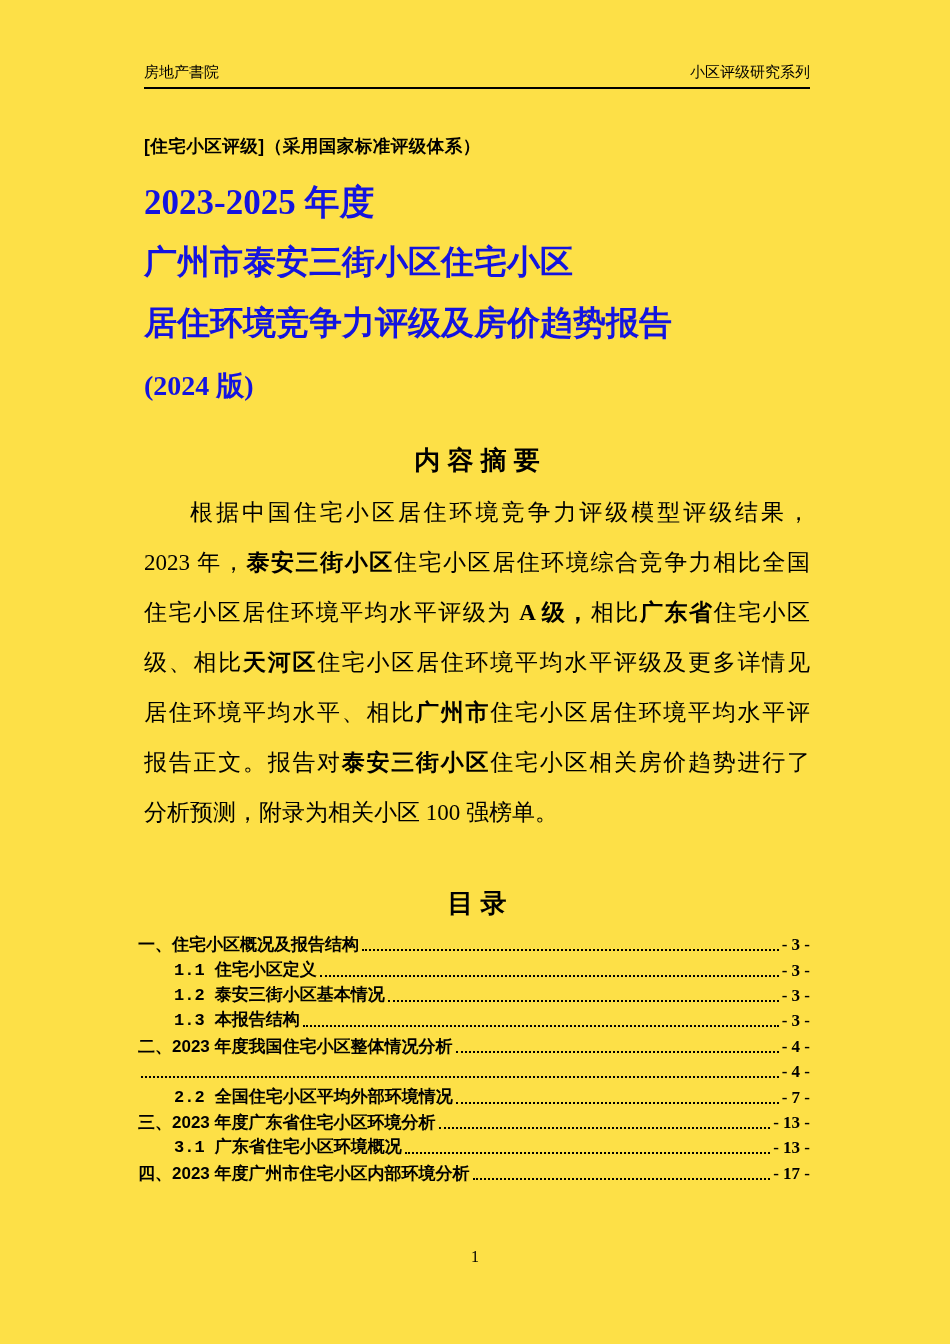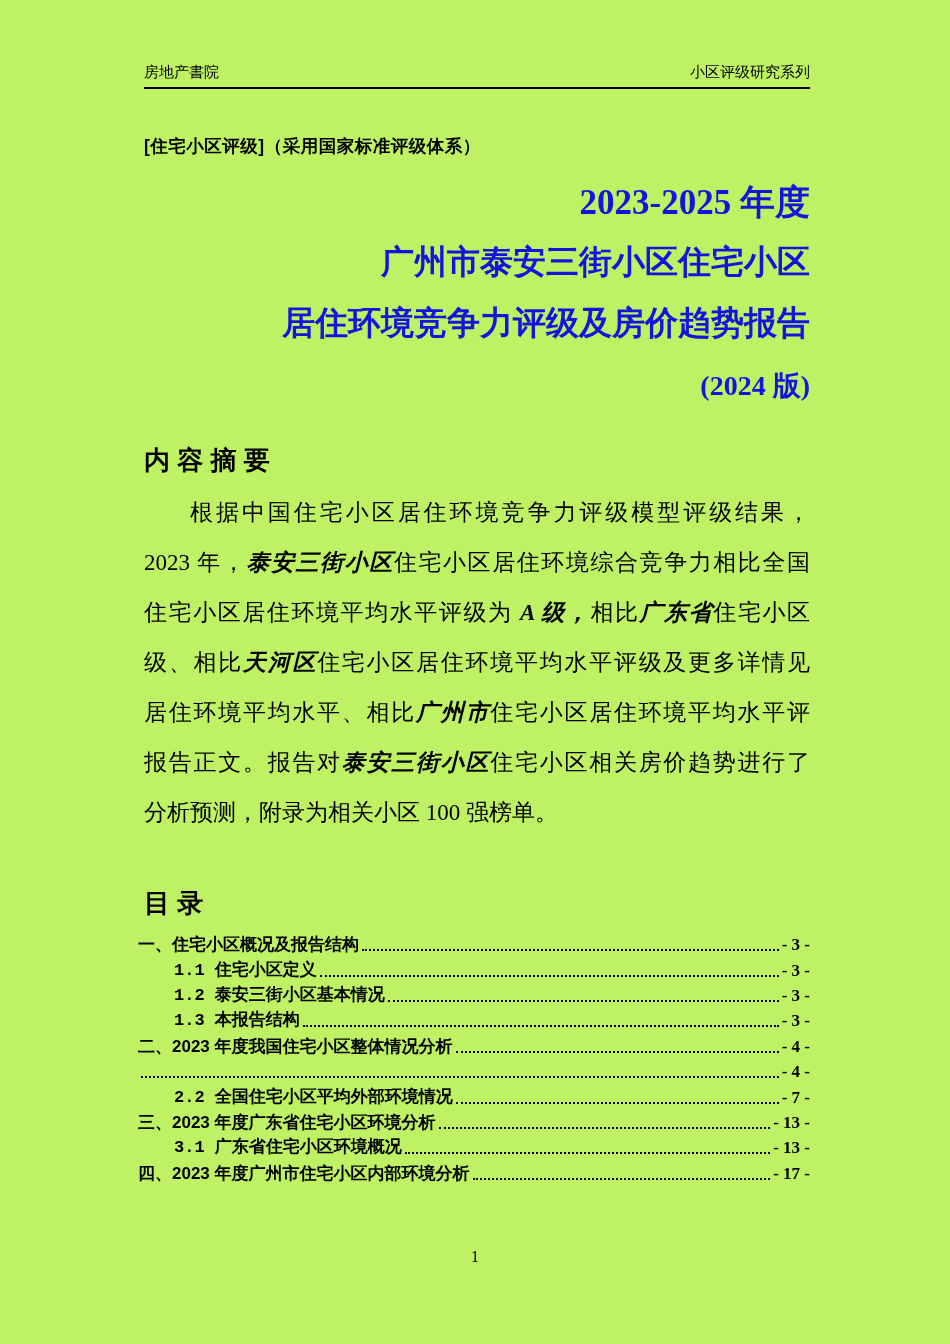--- a/index.html
+++ b/index.html
@@ -1,53 +1,53 @@
 <!DOCTYPE html>
 <html><head>
 <meta charset="utf-8">
 <style>
   html, body { margin: 0; padding: 0; background: #ffffff; }
   .page {
     position: relative;
     width: 950px;
     height: 1344px;
     margin: 0 auto;
-    background: #bef264;
+    background: #fde047;
     box-sizing: border-box;
     padding: 62px 140px 0 144px;
     color: #000000;
     font-family: "Liberation Sans", sans-serif;
     overflow: hidden;
   }
 
   
   .masthead { display: flex; justify-content: space-between; align-items: flex-end; font-size: 15px; line-height: 20px; }
   .header-rule { border: none; border-top: 2.5px solid #000; margin: 5px 0 0 0; }
 
   
   .bracket-line { margin-top: 45px; font-size: 17.5px; font-weight: bold; letter-spacing: 0.5px; }
 
   
-  .title-block { text-align: right; font-family: "Liberation Serif", "DejaVu Serif", serif; font-weight: bold; }
+  .title-block { text-align: left; font-family: "Liberation Serif", "DejaVu Serif", serif; font-weight: bold; }
   .t1 { font-size: 35px; line-height: 1.2; margin-top: 24px; }
   .t2 { font-size: 33px; line-height: 1.2; margin-top: 19px; }
   .t3 { font-size: 33px; line-height: 1.2; margin-top: 21px; }
   .t4 { font-size: 28px; line-height: 1.2; margin-top: 26px; }
 
   
-  .section-heading { text-align: left; font-size: 26px; font-weight: bold; line-height: 31px; }
+  .section-heading { text-align: center; font-size: 26px; font-weight: bold; line-height: 31px; }
   .summary-heading { margin-top: 42px; }
   .toc-heading { margin-top: 50px; }
 
   
   .summary-paragraph { margin-top: 12px; font-family: "Liberation Serif", "DejaVu Serif", serif; font-size: 23px; }
   .pline { line-height: 50px; white-space: nowrap; }
   .pline.fill { white-space: normal; text-align: justify; text-align-last: justify; }
   .pline.indent { text-indent: 46px; }
-  .pline .b { font-weight: bold; font-style: italic; }
+  .pline .b { font-weight: bold; }
 
   
   .toc-list { margin-top: 12px; margin-left: -6px; font-size: 17px; }
   .toc-row { display: flex; align-items: flex-end; height: 25.4px; }
   .toc-label { white-space: pre; font-weight: bold; line-height: 23px; }
   .toc-row.level1 .toc-label { font-family: "Liberation Sans", sans-serif; }
   .toc-row.level2 .toc-label { font-family: Liberation Mono, monospace; padding-left: 36px; text-align: center; }
   .toc-dots { flex: 1; border-bottom: 2px dotted #000; margin: 0 3px 5px 3px; min-width: 20px; }
   .toc-page { white-space: pre; font-weight: bold; line-height: 23px; font-family: "Liberation Serif", "DejaVu Serif", serif; }
 

